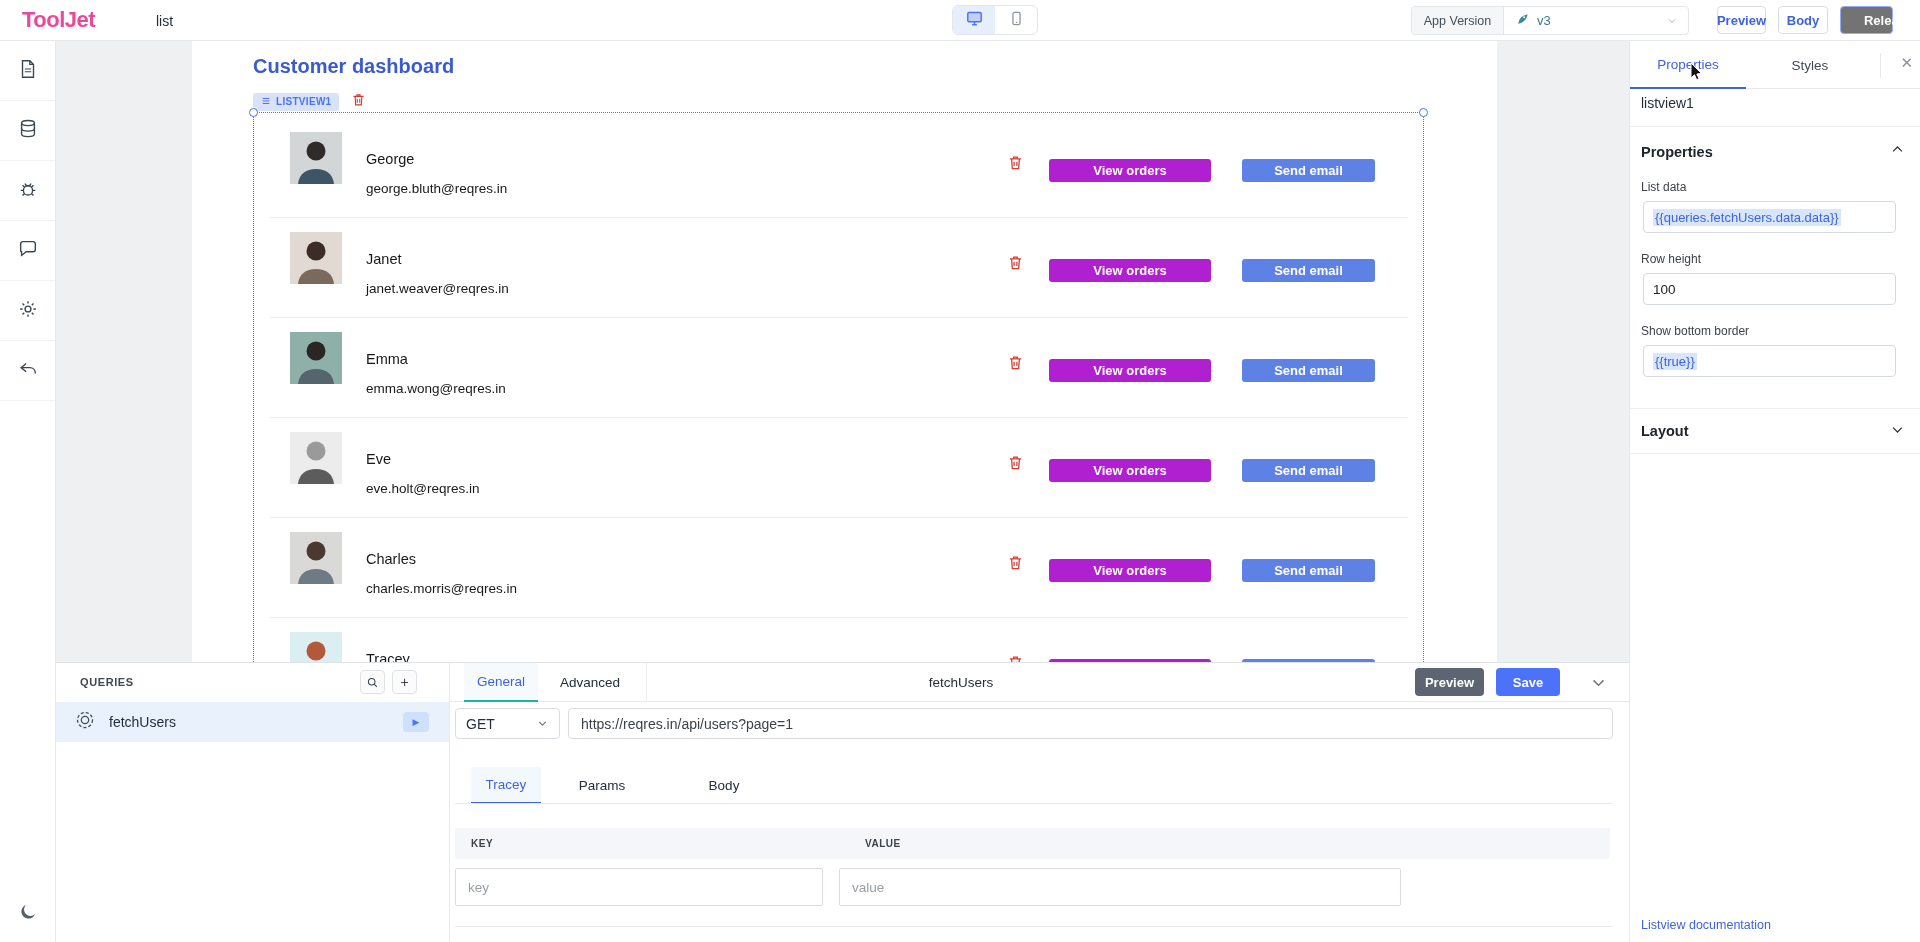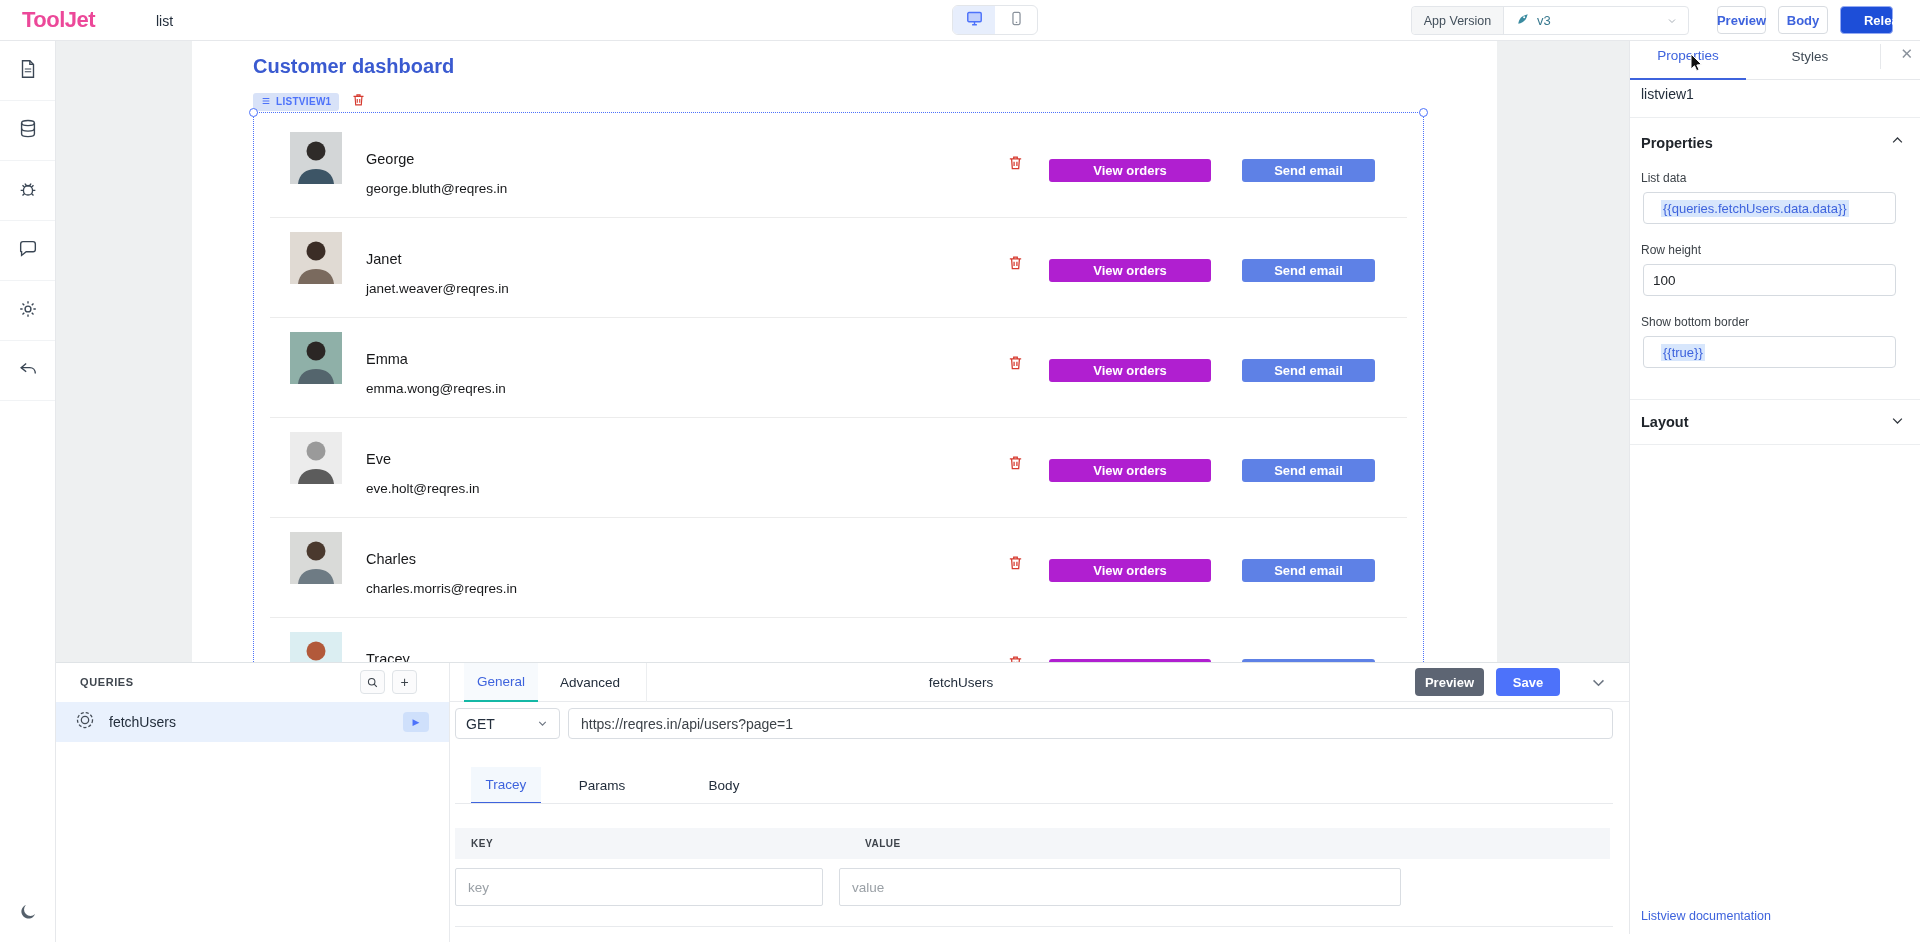--- a/index.html
+++ b/index.html
@@ -12,21 +12,21 @@
   .logo { position:absolute; left:22px; top:7px; font-size:22px; font-weight:800; color:#ec4899; letter-spacing:-0.5px; }
   .app-name { position:absolute; left:156px; top:13px; font-size:14px; color:#232e3c; }
   .device-toggle { position:absolute; left:952px; top:5px; height:30px; display:flex; border:1px solid #e3e6ea; border-radius:6px; background:#fff; overflow:hidden; }
   .dt-btn { width:42px; display:flex; align-items:center; justify-content:center; cursor:pointer; }
   .dt-btn.active { background:#e7eefc; }
   .version-box { position:absolute; left:1411px; top:6px; width:278px; height:29px; border:1px solid #e3e6ea; border-radius:4px; display:flex; background:#fff; }
   .vb-label { width:92px; display:flex; align-items:center; justify-content:center; background:#f5f6f7; border-right:1px solid #e3e6ea; font-size:12.5px; color:#43505c; border-radius:4px 0 0 4px; }
   .vb-value { flex:1; display:flex; align-items:center; gap:7px; padding-left:12px; font-size:13px; color:#38798f; }
   .vb-chevron { margin-left:auto; margin-right:10px; display:flex; align-items:center; }
   .hbtn { position:absolute; top:6px; height:28px; border:1px solid #d8dce1; border-radius:4px; background:#fff; color:#3e63dd; font-size:13px; font-weight:600; display:flex; align-items:center; justify-content:center; cursor:pointer; }
-  .hbtn.release { background:#1d4ed8; border-color:#96abf3; color:#fff;padding-left:44px; }
+  .hbtn.release { background:#737373; border-color:#96abf3; color:#fff;padding-left:44px; }
 
   
   .left-rail { position:absolute; left:0; top:41px; width:56px; height:901px; background:#fff; border-right:1px solid #e6e8eb; z-index:25; }
   .rail-cell { height:60px; display:flex; align-items:center; justify-content:center; border-bottom:1px solid #f1f3f5; cursor:pointer; }
   .rail-moon { position:absolute; left:0; bottom:16px; width:56px; display:flex; justify-content:center; cursor:pointer; }
 
   
   .canvas-wrap { position:absolute; left:56px; top:41px; width:1573px; height:621px; background:#eef0f1; overflow:hidden; }
   .app-canvas { position:absolute; left:136px; top:0; width:1305px; height:621px; background:#fff; }
   .canvas-title { position:absolute; left:61px; top:14px; font-size:20px; font-weight:700; color:#3a5ad0; }
@@ -76,36 +76,36 @@
   .req-tab.body { left:243px; width:62px; }
   .req-tabs-line { position:absolute; left:5px; top:140px; width:1158px; border-top:1px solid #e8eaed; }
   .kv-header { position:absolute; left:5px; top:165px; width:1155px; height:31px; background:#f4f6f9; display:flex; align-items:center; font-size:10px; font-weight:700; letter-spacing:.5px; color:#3d434b; }
   .kv-key-h { width:384px; padding-left:16px; } .kv-val-h { padding-left:26px; }
   .kv-input { position:absolute; top:205px; height:38px; border:1px solid #d9dde2; border-radius:2px; font-size:13.5px; color:#3c4248; padding:0 12px; font-family:inherit; outline:none; }
   .kv-input::placeholder { color:#9aa0a6; }
   .kv-input.key { left:5px; width:368px; } .kv-input.val { left:389px; width:562px; }
   .qe-bottomline { position:absolute; left:5px; top:263px; width:1158px; border-top:1px solid #e8eaed; }
 
   
-  .inspector { position:absolute; left:1629px; top:33px; width:291px; height:901px; background:#fff; border-left:1px solid #e6e8eb; z-index:28; }
+  .inspector { position:absolute; left:1629px; top:42px; width:291px; height:901px; background:#fff; border-left:1px solid #e6e8eb; z-index:28; }
   .insp-tabs { position:relative; height:47px; border-bottom:1px solid #e6e8eb; }
   .insp-tab { position:absolute; top:0; height:47px; display:flex; align-items:center; justify-content:center; font-size:13.5px; cursor:pointer; }
   .insp-tab.properties { left:0; width:116px; color:#3e63dd; border-bottom:2px solid #3e63dd; }
   .insp-tab.styles { left:116px; width:128px; color:#3f4a55; }
   .insp-vdiv { position:absolute; left:250px; top:11px; height:25px; border-left:1px solid #e6e8eb; }
   .insp-close { position:absolute; right:7px; top:13px; font-size:15px; color:#8a929c; cursor:pointer; line-height:1; }
   .cursor-icon { position:absolute; left:60px; top:20px; z-index:40; pointer-events:none; }
   .insp-name { position:absolute; left:11px; top:53px; font-size:14px; color:#232e3c; }
   .insp-divider { position:absolute; left:0; top:84px; width:100%; border-top:1px solid #eceef0; }
   .insp-body { position:absolute; left:0; top:84px; right:0; }
   .sec-head { display:flex; align-items:center; justify-content:space-between; padding:16px 15px 0 11px; }
   .sec-title { font-size:14.5px; font-weight:600; color:#20252b; }
   .fld-label { margin:19px 13px 0 11px; font-size:12px; color:#3c4248; }
   .fld-input { margin:7px 24px 0 13px; height:32px; border:1px solid #d5dae0; border-radius:4px; display:flex; align-items:center; padding:0 9px; font-size:13.5px; color:#202428; cursor:text; }
-  .code-val { color:#3e63dd; background:#d7e6fc; padding:1px 2px; font-size:13px;margin-left:8px; }
+  .code-val { color:#3e63dd; background:#d7e6fc; padding:1px 2px; font-size:13px; }
   .sec-layout { margin-top:31px; height:46px; border-top:1px solid #eceef0; border-bottom:1px solid #eceef0; display:flex; align-items:center; justify-content:space-between; padding:0 15px 0 11px; cursor:pointer; }
   .doc-link { position:absolute; left:11px; bottom:11px; font-size:12.5px; color:#3e63dd; text-decoration:none; cursor:pointer; }
 </style>
 </head>
 <body>
 
 <div class="stage">
 
   <header class="topbar">
     <div class="logo">ToolJet</div>

